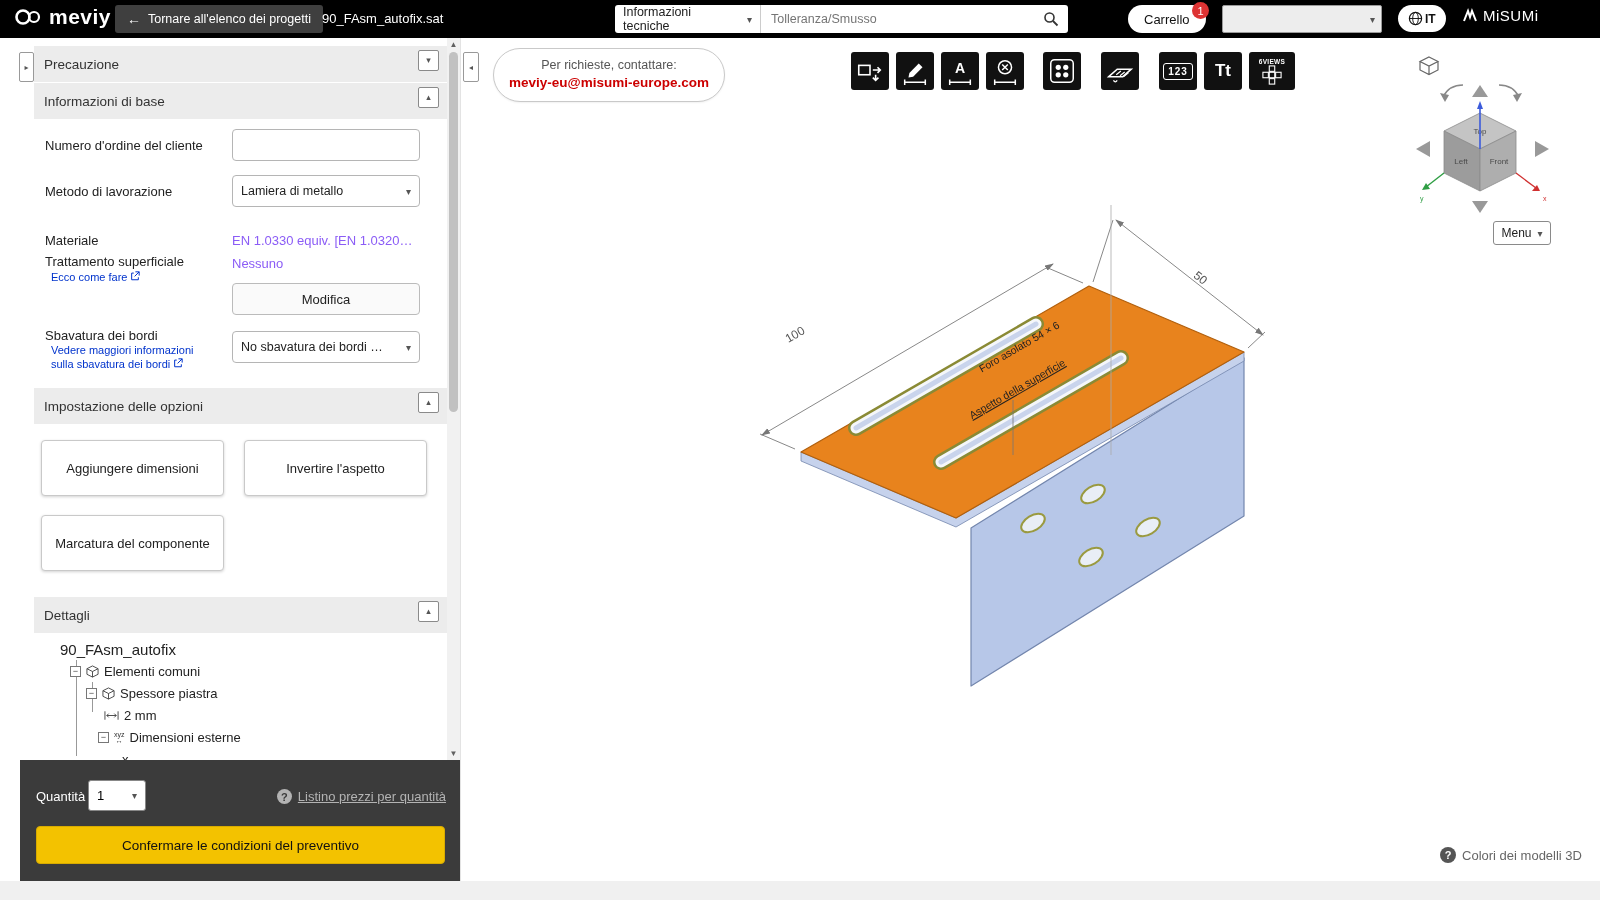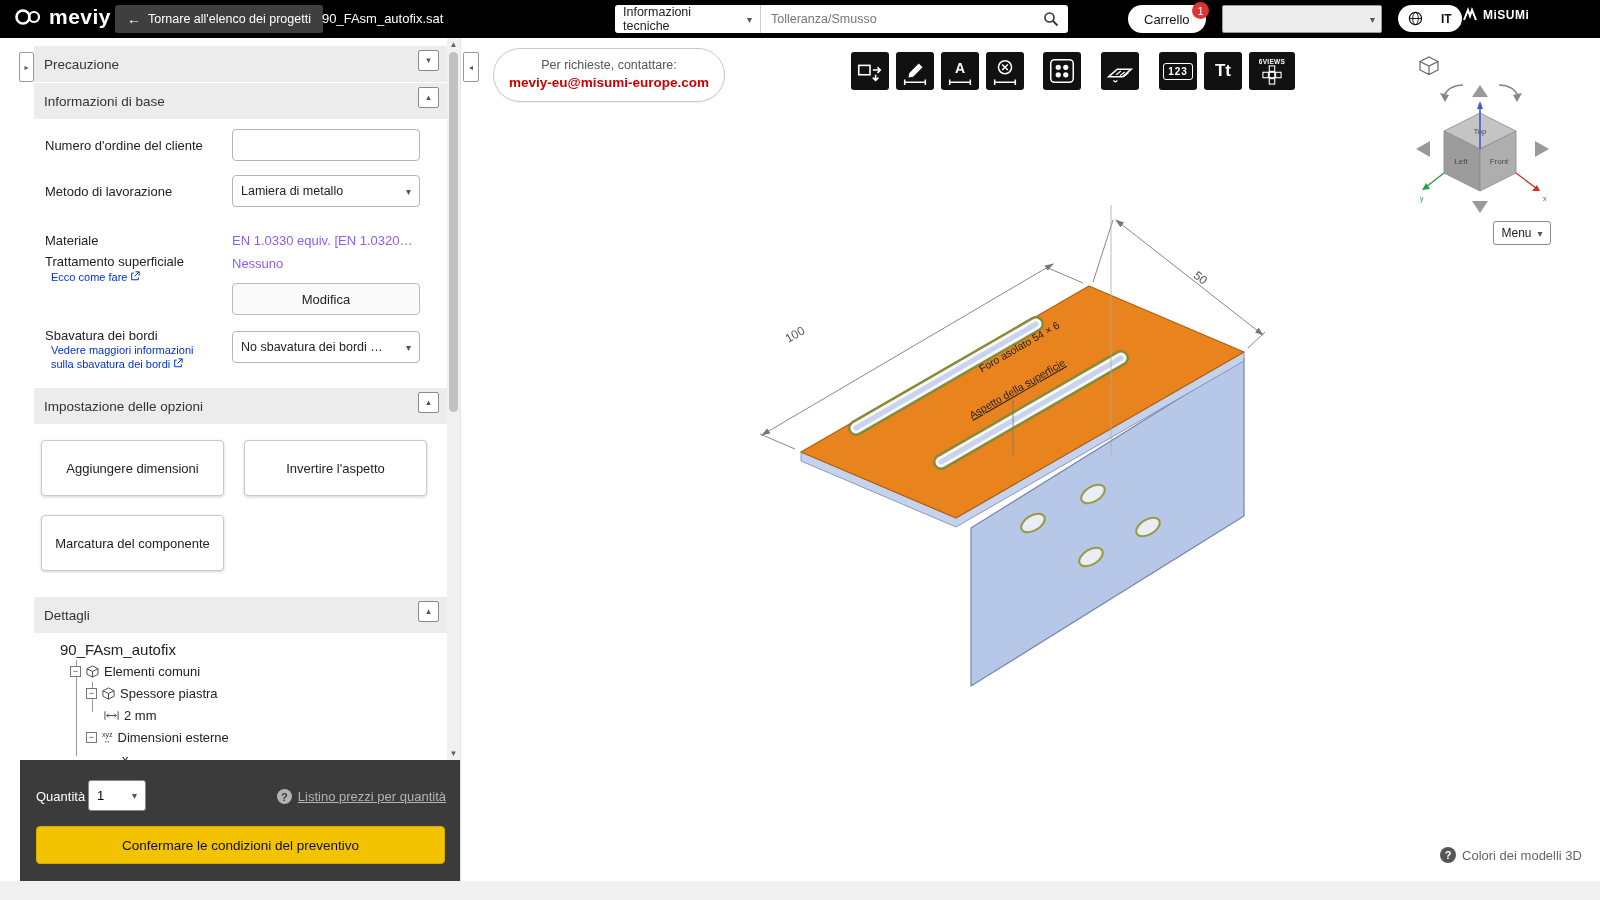--- a/index.html
+++ b/index.html
@@ -19,24 +19,24 @@
   .tech-select { width:146px; height:100%; border-right:1px solid #ccc; display:flex; align-items:center; justify-content:space-between; padding:0 8px; font-size:12.5px; color:#222; cursor:pointer; }
   .caret::after { content:"▾"; font-size:10px; color:#555; margin-left:6px; }
   .search-input-wrap { flex:1; display:flex; align-items:center; height:100%; }
   .search-input-wrap input { flex:1; border:none; outline:none; font-size:12.5px; padding:0 10px; font-family:"Liberation Sans",sans-serif; color:#333; }
   .mag { margin-right:9px; }
   .cart-btn { position:absolute; left:1128px; top:5px; height:28px; background:#fff; border:none; border-radius:14px;
     font-size:13px; padding:0 16px; cursor:pointer; color:#111; }
   .cart-badge { position:absolute; left:1192px; top:2px; width:17px; height:17px; background:#d33; color:#fff;
     border-radius:50%; font-size:11px; display:flex; align-items:center; justify-content:center; }
   .empty-select { position:absolute; left:1222px; top:5px; width:160px; height:28px; background:#ededed; border:1px solid #9a9a9a; border-radius:2px; display:flex; align-items:center; justify-content:flex-end; padding:0 6px; cursor:pointer; }
-  .lang-pill { position:absolute; left:1398px; top:5px; height:27px; background:#fff; border-radius:14px; display:flex; align-items:center; gap:18px; padding:0 10px; cursor:pointer; }
+  .lang-pill { position:absolute; left:1398px; top:5px; height:27px; background:#fff; border-radius:14px; display:flex; align-items:center; gap:2px; padding:0 10px; cursor:pointer; }
   .lang-pill span { font-size:12px; font-weight:bold; color:#111; }
   .brand { position:absolute; left:1462px; top:7px; color:#fff; display:flex; align-items:center; gap:5px; }
-  .brand-text { font-size:12px; font-weight:bold; letter-spacing:.5px; }
+  .brand-text { font-size:15px; font-weight:normal; letter-spacing:.5px; }
 
   
   .side-rail { position:absolute; left:0; top:38px; width:34px; height:843px; background:#fff; }
   .rail-btn { position:absolute; left:19px; top:14px; width:15px; height:30px; background:#fff; border:1px solid #999; border-radius:2px; cursor:pointer; font-size:8px; color:#555; }
   .rail-btn::before { content:"▸"; }
   .panel { position:absolute; left:34px; top:38px; width:413px; height:722px; background:#fff; overflow:hidden; }
   .sec-head { position:absolute; left:0; width:413px; height:36px; background:#ececec; display:flex; align-items:center; padding:0 10px; font-size:13.5px; color:#333; }
   .sec-toggle { position:absolute; right:8px; top:4px; width:21px; height:21px; background:#fff; border:1px solid #8a8a8a; border-radius:2px; cursor:pointer; font-size:9px; color:#555; line-height:1; }
   .car-d::before { content:"▾"; } .car-u::before { content:"▴"; }
   .flabel { position:absolute; left:11px; font-size:13px; color:#222; }
@@ -227,21 +227,21 @@
     <span>Spessore piastra</span>
   </div>
 
   <div class="trow" style="left:70px; top:670px;">
     <svg width="15" height="11" viewBox="0 0 16 11">
       <path d="M1 1 V10 M15 1 V10 M3 5.5 H13 M3 5.5 l2 -2 M3 5.5 l2 2 M13 5.5 l-2 -2 M13 5.5 l-2 2" fill="none" stroke="#444" stroke-width="1"></path>
     </svg>
     <span>2 mm</span>
   </div>
 
-  <div class="trow" style="left:52px; top:692px;">
+  <div class="trow" style="left:64px; top:692px;">
     <span class="exp"></span>
     <span class="xyz">xyz<br>↔</span>
     <span>Dimensioni esterne</span>
   </div>
 
   <div class="trow" style="left:88px; top:714px;">
     <span>x</span>
   </div>
 </div>
 

